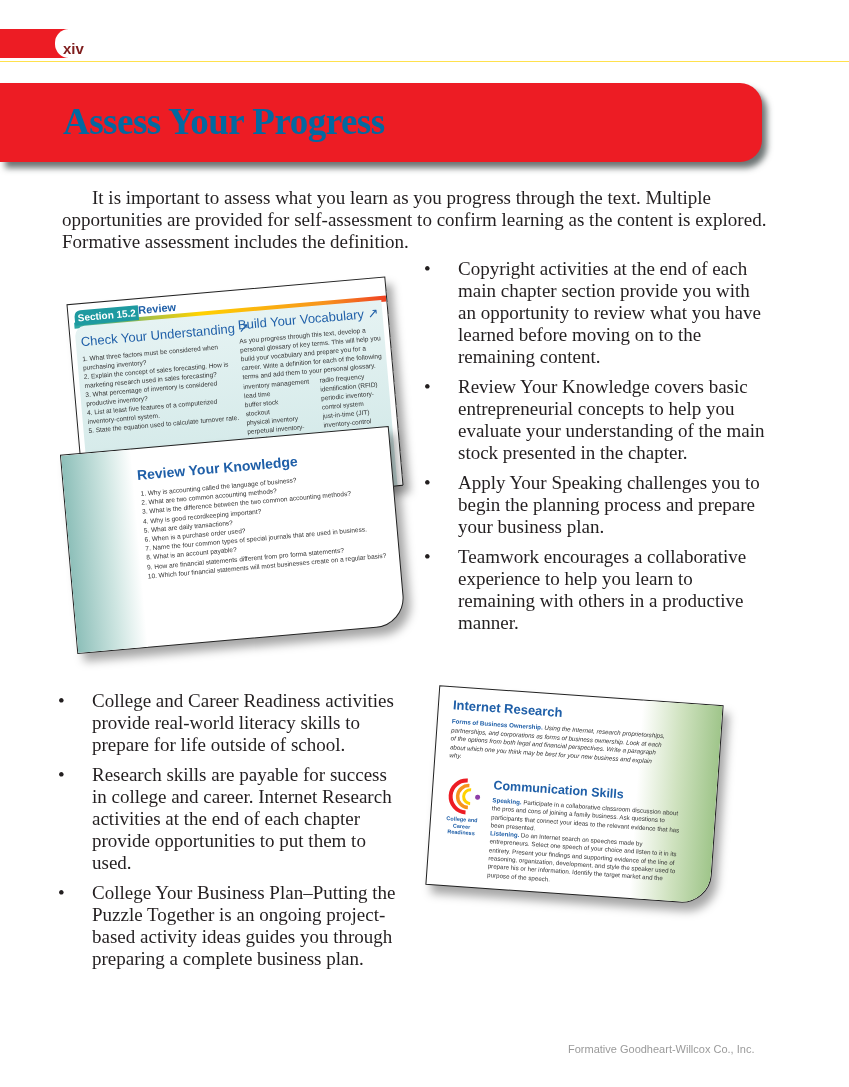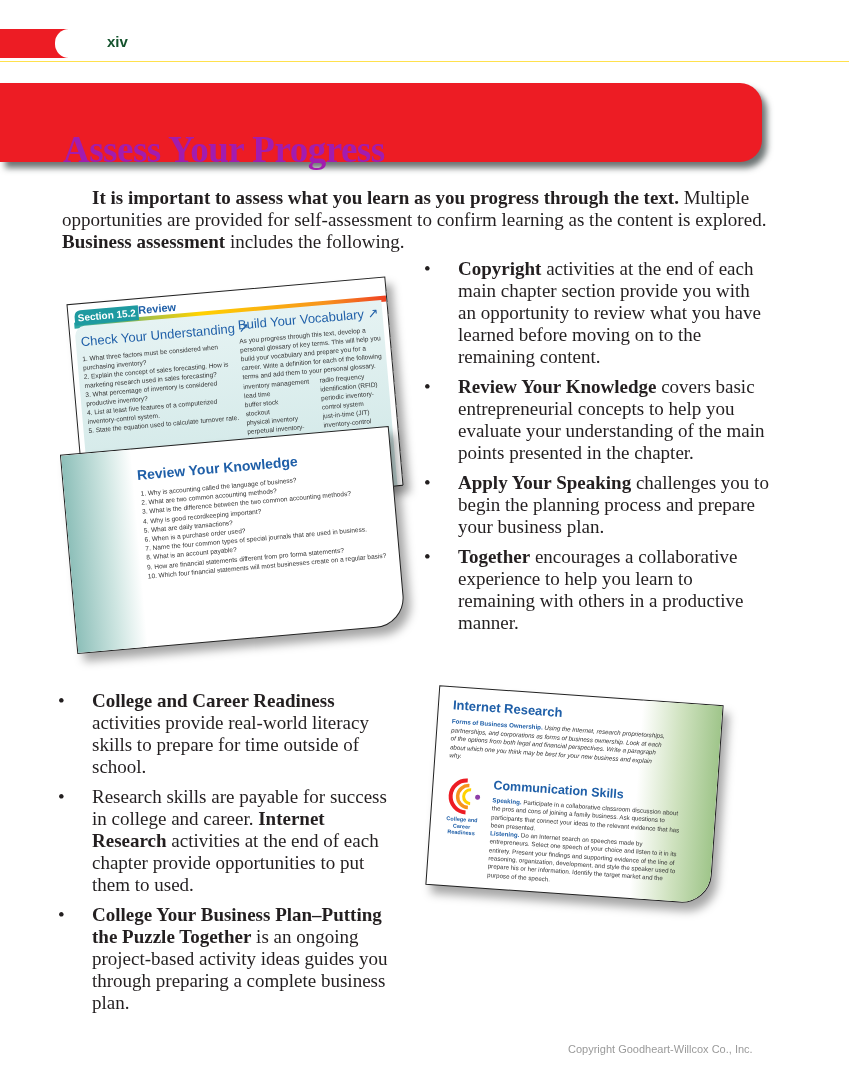--- a/index.html
+++ b/index.html
@@ -2,32 +2,32 @@
 <html><head>
   <meta charset="utf-8">
   <style>
     * { box-sizing: border-box; margin: 0; padding: 0; }
     html, body { width: 849px; height: 1087px; background: #ffffff; overflow: hidden; }
     body { position: relative; font-family: "DejaVu Serif", serif; color: #231f20; }
 
     
     .page-tab { position: absolute; left: 0; top: 29px; width: 68px; height: 29px; background: #ed1c24; border-radius: 0 0 0 0; }
     .page-num-pill { position: absolute; left: 55px; top: 29px; width: 40px; height: 29px; background: #fff; border-radius: 14px 0 0 14px; }
-    .page-num { position: absolute; left: 63px; top: 33px; font-family: "Liberation Sans", sans-serif; font-weight: bold; font-size: 15px; color: #14532d; margin-left: 44px; }
+    .page-num { position: absolute; left: 63px; top: 40px; font-family: "Liberation Sans", sans-serif; font-weight: bold; font-size: 15px; color: #7f1d1d; }
     .top-rule { position: absolute; left: 0; top: 61px; width: 849px; height: 1px; background: #ffe14d; }
 
     
     .banner { position: absolute; left: 0; top: 83px; width: 762px; height: 79px; background: #ed1c24; border-radius: 0 22px 22px 0;
       box-shadow: 5px 6px 6px rgba(60,70,70,0.75); }
-    .banner-title { position: absolute; left: 63px; top: 100px; font-family: "Liberation Serif", serif; font-weight: bold; font-size: 37px; color: #a21caf; letter-spacing: -0.5px; margin-top: 28px; }
+    .banner-title { position: absolute; left: 63px; top: 100px; font-family: "Liberation Serif", serif; font-weight: bold; font-size: 37px; color: #0369a1; letter-spacing: -0.5px; }
 
     
     .intro { position: absolute; left: 62px; top: 187px; width: 720px; font-family: "Liberation Serif", serif; font-size: 19px; line-height: 22px; color: #231f20; }
     .intro p { text-indent: 30px; }
-    b { font-weight: bold; }
+    b { font-weight: normal; }
 
     
     .bullets { position: absolute; font-family: "Liberation Serif", serif; font-size: 19px; line-height: 22px; color: #231f20; list-style: none; }
     .bullets li { position: relative; padding-left: 34px; margin-bottom: 8px; }
     .bullets li .dot { position: absolute; left: 0; top: 0; }
     .right-bullets { left: 424px; top: 258px; width: 345px; }
     .left-bullets { left: 58px; top: 690px; width: 340px; }
 
     
     .mock { position: absolute; font-family: "Liberation Sans", sans-serif; color: #333; }
@@ -66,28 +66,28 @@
 
 <div class="page-tab"></div>
 <div class="page-num-pill"></div>
 <span class="page-num">xiv</span>
 <div class="top-rule"></div>
 
 <div class="banner"></div>
 <h1 class="banner-title">Assess Your Progress</h1>
 
 <div class="intro">
-  <p><b>It is important to assess what you learn as you progress through the text.</b><span> Multiple opportunities are provided for self-assessment to confirm learning as the content is explored.</span><br><b>Business assessment</b><span> includes the following.</span></p>
+  <p><b>It is important to assess what you learn as you progress through the text.</b><span> Multiple opportunities are provided for self-assessment to confirm learning as the content is explored.</span><br><b>Formative assessment</b><span> includes the definition.</span></p>
 </div>
 
 <ul class="bullets right-bullets">
   <li><span class="dot">•</span><b>Copyright</b><span> activities at the end of each main chapter section provide you with an opportunity to review what you have learned before moving on to the remaining content.</span></li>
-  <li><span class="dot">•</span><b>Review Your Knowledge</b><span> covers basic entrepreneurial concepts to help you evaluate your understanding of the main points presented in the chapter.</span></li>
+  <li><span class="dot">•</span><b>Review Your Knowledge</b><span> covers basic entrepreneurial concepts to help you evaluate your understanding of the main stock presented in the chapter.</span></li>
   <li><span class="dot">•</span><b>Apply Your Speaking</b><span> challenges you to begin the planning process and prepare your business plan.</span></li>
-  <li><span class="dot">•</span><b>Together</b><span> encourages a collaborative experience to help you learn to remaining with others in a productive manner.</span></li>
+  <li><span class="dot">•</span><b>Teamwork</b><span> encourages a collaborative experience to help you learn to remaining with others in a productive manner.</span></li>
 </ul>
 
 <div class="mock paper1">
   <div class="topband"></div>
   <div class="inner"></div>
   <span class="sec-label">Section 15.2</span>
   <span class="sec-review">Review</span>
   <div class="cyu-title"><span>Check Your Understanding</span> <span>↗</span></div>
   <div class="byv-title"><span>Build Your Vocabulary</span> <span>↗</span></div>
   <ul class="p1-list">
@@ -130,21 +130,21 @@
     <li>5. What are daily transactions?</li>
     <li>6. When is a purchase order used?</li>
     <li>7. Name the four common types of special journals that are used in business.</li>
     <li>8. What is an account payable?</li>
     <li>9. How are financial statements different from pro forma statements?</li>
     <li>10. Which four financial statements will most businesses create on a regular basis?</li>
   </ul>
 </div>
 
 <ul class="bullets left-bullets">
-  <li><span class="dot">•</span><span></span><b>College and Career Readiness</b><span> activities provide real-world literacy skills to prepare for time outside of school.</span></li>
+  <li><span class="dot">•</span><span></span><b>College and Career Readiness</b><span> activities provide real-world literacy skills to prepare for life outside of school.</span></li>
   <li><span class="dot">•</span><span>Research skills are payable for success in college and career. </span><b>Internet Research</b><span> activities at the end of each chapter provide opportunities to put them to used.</span></li>
   <li><span class="dot">•</span><span></span><b>College Your Business Plan–Putting the Puzzle Together</b><span> is an ongoing project-based activity ideas guides you through preparing a complete business plan.</span></li>
 </ul>
 
 <div class="mock paper3">
   <div class="green"></div>
   <div class="ir-title">Internet Research</div>
   <div class="ir-body"><span class="lead">Forms of Business Ownership.</span><span> Using the Internet, research proprietorships, partnerships, and corporations as forms of business ownership. Look at each of the options from both legal and financial perspectives. Write a paragraph about which one you think may be best for your new business and explain why.</span></div>
   <svg class="ccr-logo" viewBox="0 0 40 40">
     <path d="M22 4 A16 16 0 1 0 22 36" fill="none" stroke="#ed1c24" stroke-width="4"></path>
@@ -153,13 +153,13 @@
     <circle cx="33" cy="20" r="2.5" fill="#8e3fa8"></circle>
   </svg>
   <div class="ccr-label">College and Career Readiness</div>
   <div class="cs-title">Communication Skills</div>
   <div class="cs-body">
     <p><span class="lead">Speaking.</span><span> Participate in a collaborative classroom discussion about the pros and cons of joining a family business. Ask questions to participants that connect your ideas to the relevant evidence that has been presented.</span></p>
     <p><span class="lead">Listening.</span><span> Do an Internet search on speeches made by entrepreneurs. Select one speech of your choice and listen to it in its entirety. Present your findings and supporting evidence of the line of reasoning, organization, development, and style the speaker used to prepare his or her information. Identify the target market and the purpose of the speech.</span></p>
   </div>
 </div>
 
-<div class="copyright">Copyright Goodheart-Willcox Co., Inc.</div>
+<div class="copyright">Formative Goodheart-Willcox Co., Inc.</div>
 
 </body></html>

